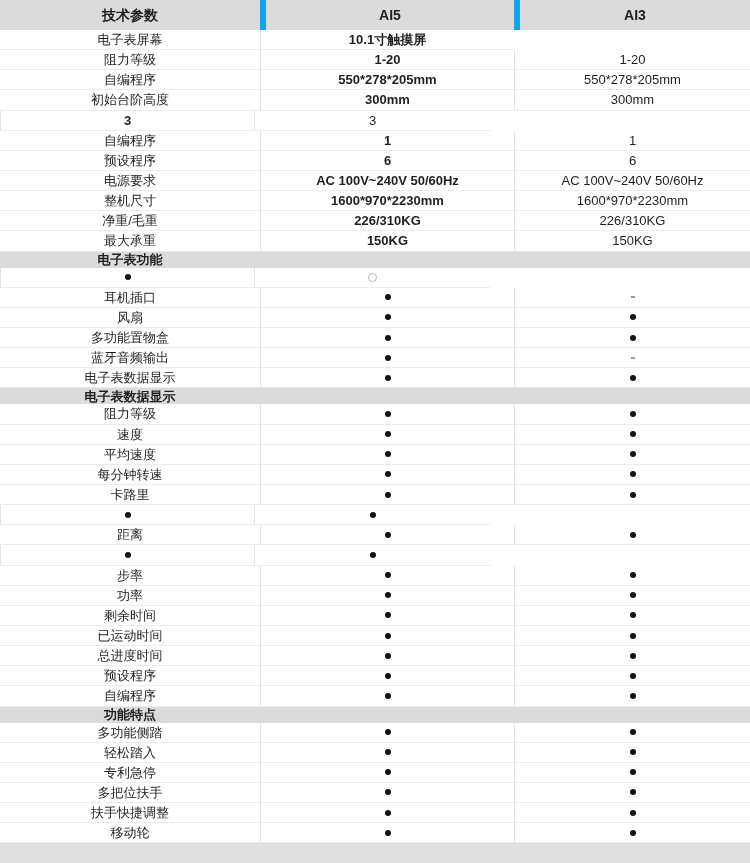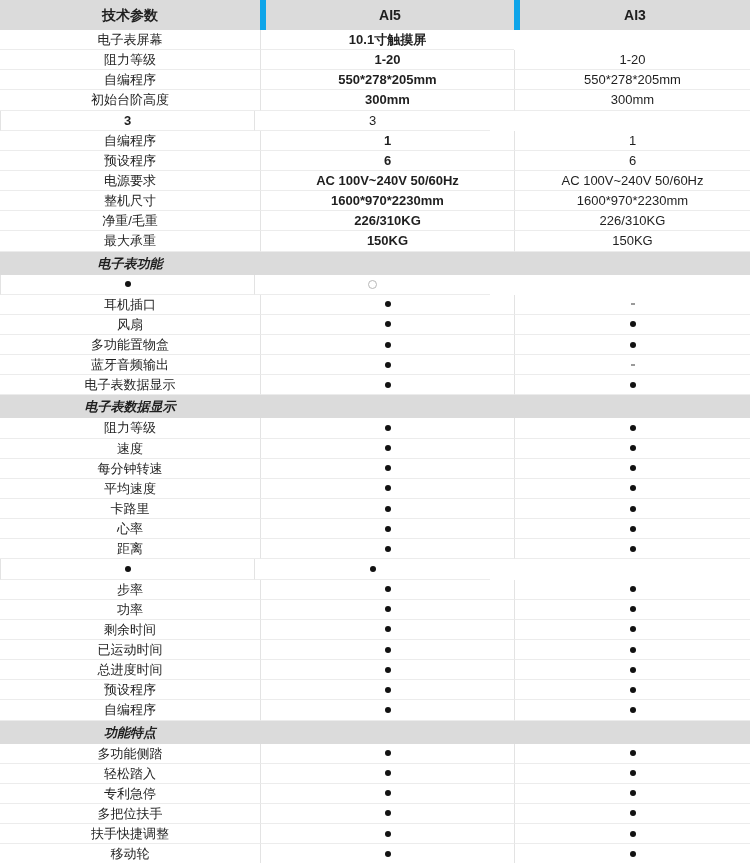--- a/index.html
+++ b/index.html
@@ -57,23 +57,22 @@
   .row.data .cell {
     border-bottom: 1px solid #ececec;
   }
   .row.data .c2,
   .row.data .c3 {
     border-left: 1px solid #e3e3e3;
   }
 
   
   .row.section {
-    height: 23px;
+    height: 16px;
     background: #dbdbdb;
-    font-style: italic;
   }
   .row.section .cell {
     font-weight: bold;
   }
 
   
   .mark { display: inline-block; flex: none; }
   .mark.dot {
     width: 6px; height: 6px;
     border-radius: 50%;
@@ -233,48 +232,47 @@
       <div class="row data">
         <div class="cell c1">速度</div>
         <div class="cell c2">
           <span class="mark dot"></span>
         </div>
         <div class="cell c3">
           <span class="mark dot"></span>
         </div>
       </div>
       <div class="row data">
+        <div class="cell c1">平均速度</div>
+        <div class="cell c2">
+          <span class="mark dot"></span>
+        </div>
+        <div class="cell c3">
+          <span class="mark dot"></span>
+        </div>
+      </div>
+      <div class="row data">
         <div class="cell c1">每分钟转速</div>
         <div class="cell c2">
           <span class="mark dot"></span>
         </div>
         <div class="cell c3">
           <span class="mark dot"></span>
         </div>
       </div>
       <div class="row data">
-        <div class="cell c1">平均速度</div>
-        <div class="cell c2">
-          <span class="mark dot"></span>
-        </div>
-        <div class="cell c3">
-          <span class="mark dot"></span>
-        </div>
-      </div>
-      <div class="row data">
         <div class="cell c1">卡路里</div>
         <div class="cell c2">
           <span class="mark dot"></span>
         </div>
         <div class="cell c3">
           <span class="mark dot"></span>
         </div>
       </div>
       <div class="row data">
-        <div class="cell c1">心率</div>
         <div class="cell c2">
           <span class="mark dot"></span>
         </div>
         <div class="cell c3">
           <span class="mark dot"></span>
         </div>
       </div>
       <div class="row data">
         <div class="cell c1">距离</div>
         <div class="cell c2">

